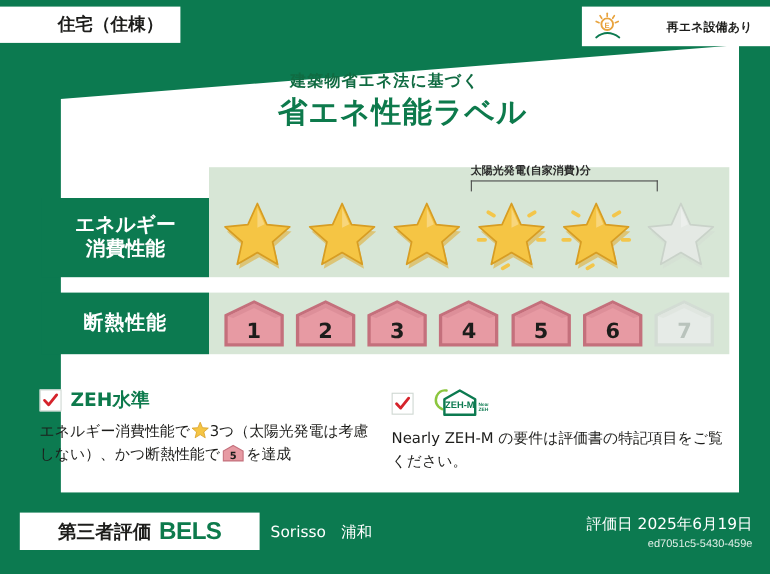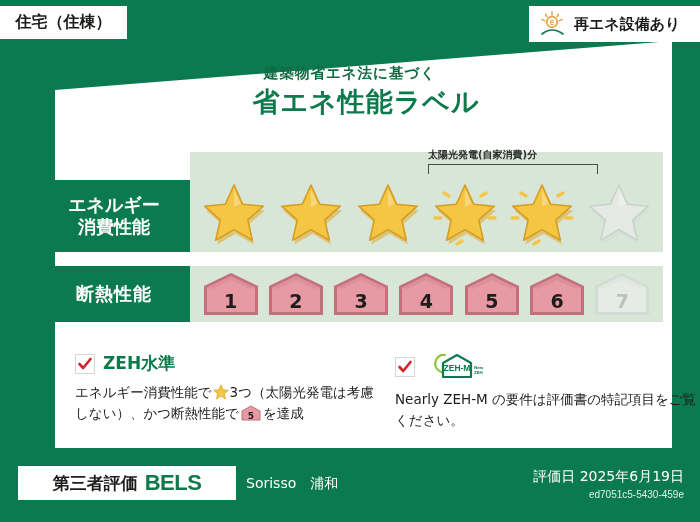--- a/index.html
+++ b/index.html
@@ -12,35 +12,36 @@
   .bg-green{position:absolute;inset:0;background:#0c7a50;}
   
   .panel{
     position:absolute;left:55px;top:28px;width:617px;height:420px;
     background:#ffffff;
     clip-path:polygon(0 62px, 100% 13px, 100% 100%, 0 100%);
   }
   
   .cat-badge{
     position:absolute;left:0px;top:6px;width:127px;height:33px;
-    background:#ffffff;display:flex;align-items:center;justify-content:center;
+    background:#ffffff;display:flex;align-items:center;justify-content:center;padding-left:37px;
   }
   .cat-badge span{
     font-size:16px;font-weight:bold;color:#1d1d1b;letter-spacing:0px;
     font-family:"DejaVu Sans","Liberation Sans",sans-serif;
   }
   
   .renew-badge{
     position:absolute;left:529px;top:6px;width:171px;height:36px;
     background:#ffffff;display:flex;align-items:center;gap:7px;padding-left:10px;
     box-sizing:border-box;
   }
   .renew-badge .rb-text{
-    font-size:15px;font-weight:bold;color:#1d1d1b;
-    font-family:"DejaVu Sans","Liberation Sans",sans-serif;
+    font-size:11px;font-weight:bold;color:#1d1d1b;
+    font-family:"DejaVu Sans","Liberation Sans",sans-serif;
+    margin-left:32px;
   }
   .sun-icon{width:28px;height:26px;flex:0 0 auto;}
   
   .title-sub{
     position:absolute;left:0;right:0;top:64px;text-align:center;
     font-size:14.5px;font-weight:bold;color:#106b42;letter-spacing:1px;
     font-family:"DejaVu Sans","Liberation Sans",sans-serif;
   }
   .title-main{
     position:absolute;left:0;right:0;top:84px;text-align:center;
@@ -88,21 +89,21 @@
   }
   .house{position:relative;width:58px;height:46px;}
   .house svg{display:block;width:100%;height:100%;}
   .house .hnum{
     position:absolute;left:0;right:0;bottom:5px;text-align:center;
     font-size:19px;font-weight:bold;color:#1d1d1b;
     font-family:"DejaVu Sans","Liberation Sans",sans-serif;
   }
   .house.off .hnum{color:#b9c3bc;}
   
-  .crit{position:absolute;top:352px;font-family:"DejaVu Sans","Liberation Sans",sans-serif;margin-left:39px;}
+  .crit{position:absolute;top:352px;font-family:"DejaVu Sans","Liberation Sans",sans-serif;}
   .crit-left{left:36px;width:300px;}
   .crit-right{left:356px;width:310px;}
   .crit-head{display:flex;align-items:center;gap:8px;margin-bottom:7px;}
   .chk{
     width:20px;height:20px;flex:0 0 auto;background:#ffffff;
     border:1.5px solid #cfd8d2;box-sizing:border-box;position:relative;
   }
   .chk svg{position:absolute;left:1px;top:1px;width:16px;height:16px;}
   .crit-title{font-size:17px;font-weight:bold;color:#0d7a4c;letter-spacing:0px;}
   .crit-body{font-size:13.5px;color:#1d1d1b;line-height:1.58;}

